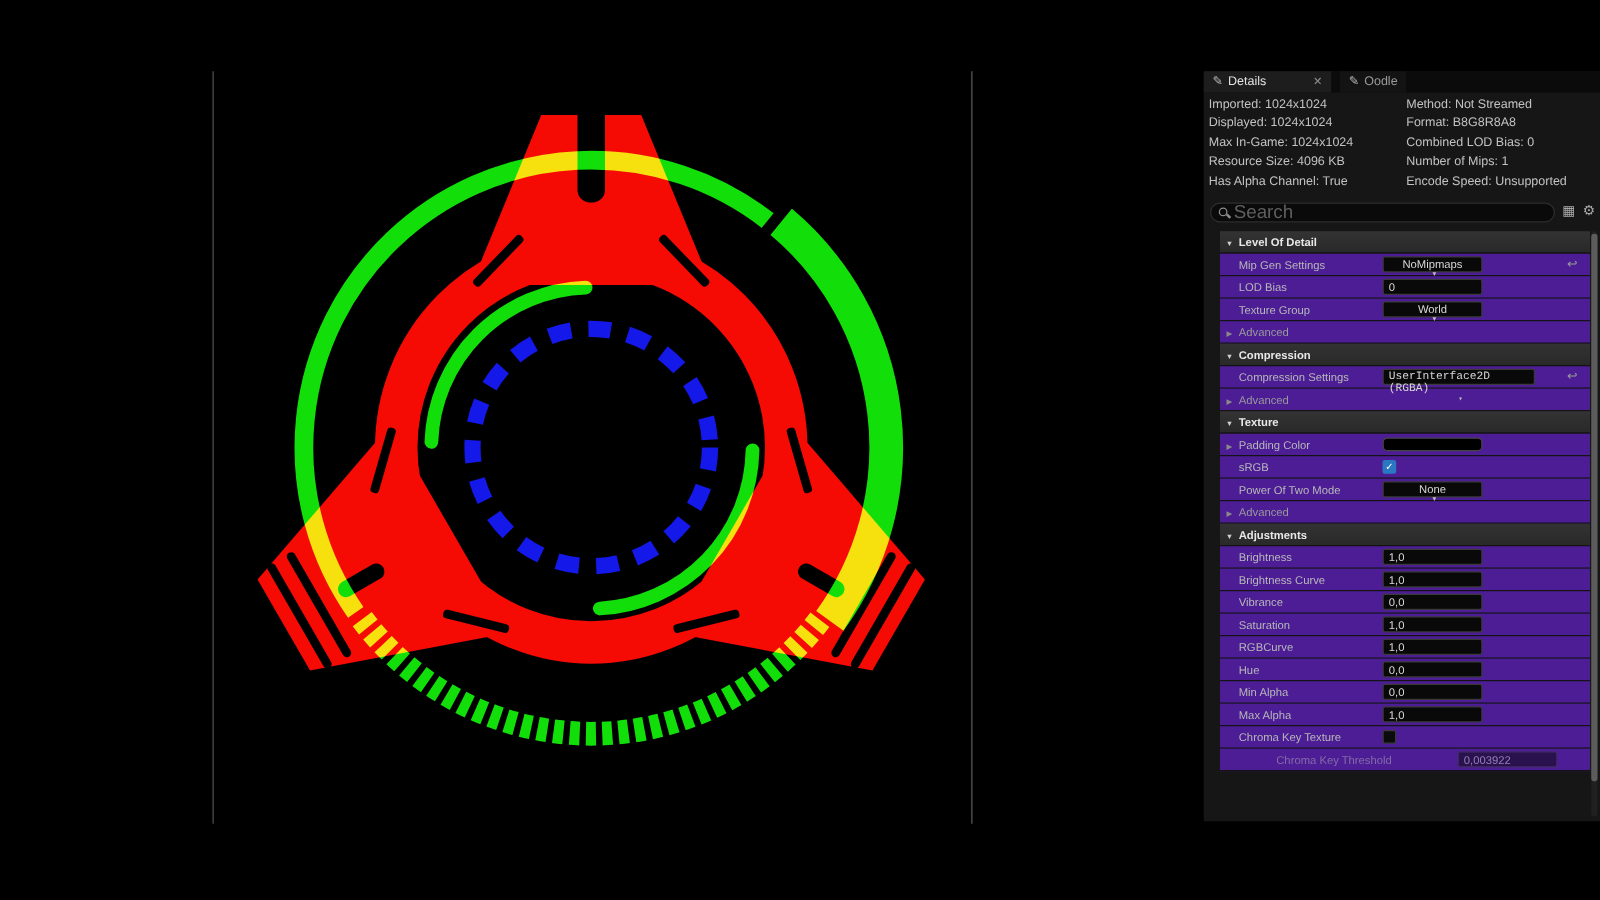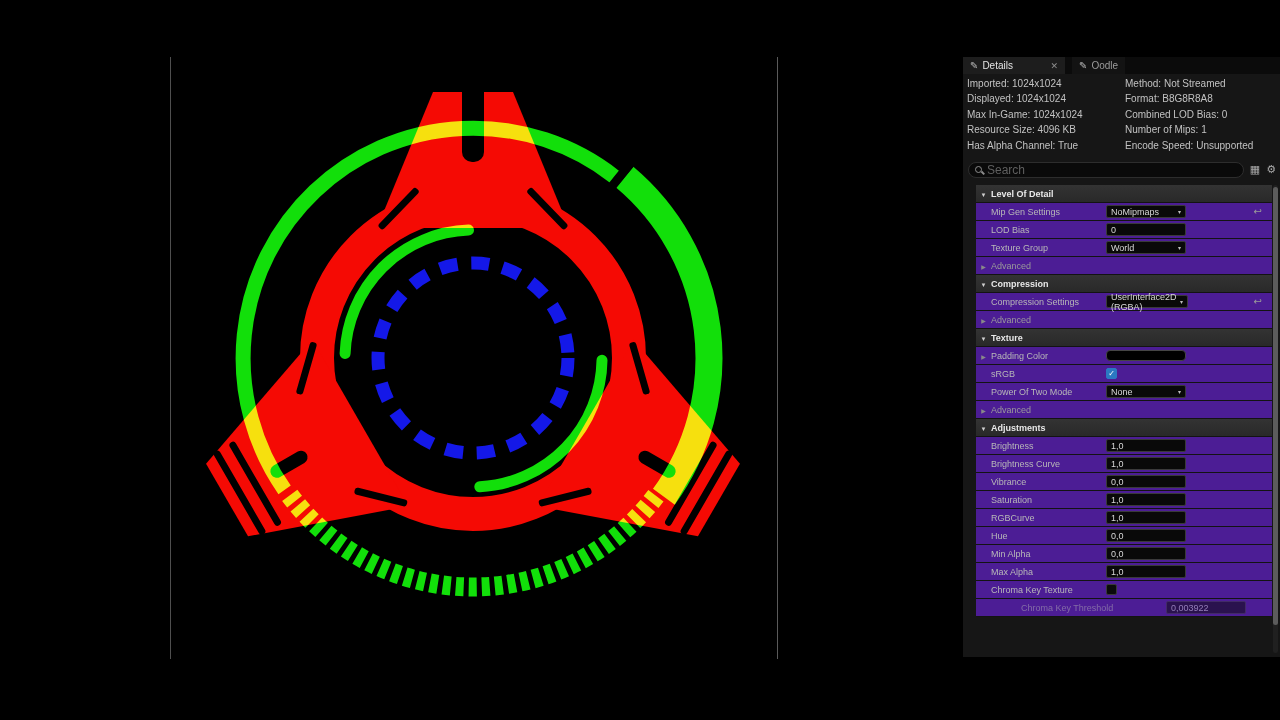--- a/index.html
+++ b/index.html
@@ -31,40 +31,40 @@
 
   .searchrow { position:absolute; top:104px; left:5px; right:4px; height:17px;
                display:flex; align-items:center; }
   .search { flex:1; height:16px; background:#0a0a0a; border:1px solid #2d2d2d;
             border-radius:9px; display:flex; align-items:center; padding:0 6px; }
   .lens { width:7px; height:7px; border:1.5px solid #8d8d8d; border-radius:50%;
           position:relative; flex:0 0 auto; }
   .lens::after { content:""; position:absolute; width:4px; height:1.5px; background:#8d8d8d;
                  right:-3.5px; bottom:-1px; transform:rotate(45deg); }
   .sinput { flex:1; background:transparent; border:0; outline:0; color:#cfcfcf;
-            font-size:12px; margin-left:5px; font-family:inherit; }
+            font-size:15px; margin-left:5px; font-family:inherit; }
   .sinput::placeholder { color:#5f5f5f; }
   .ticon { color:#a8a8a8; font-size:11px; margin-left:6px; line-height:1; }
 
   .rows { position:absolute; top:128px; left:0; right:8px;padding-left:13px; }
   .row { height:18px; display:flex; align-items:center; background:#4c1d95;
          border-bottom:1px solid #131313; font-size:9px; }
   .row.header { background:linear-gradient(#333,#292929); }
   .gut { flex:0 0 15px; text-align:center; }
   .tri { font-size:6px; color:#cfcfcf; }
   .tri.dim { color:#8a8a8a; }
   .hlabel { font-weight:bold; color:#e8e8e8; font-size:9px; }
   .label { flex:0 0 115px; color:#b8b8b8; overflow:hidden; white-space:nowrap; }
   .label.adv { color:#9a9a9a; flex:1; }
   .val { flex:1; display:flex; align-items:center; }
   .field,.dd { height:13px; background:#090909; border:1px solid #3a3a3a; border-radius:2px;
                color:#d8d8d8; display:flex; align-items:center; padding:0 4px; }
   .field { width:80px; }
-  .dd { width:80px; justify-content:space-between; }
-  .dd.wide { width:82px; }
+  .dd { width:80px; justify-content:space-between;flex-direction:column; }
+  .dd.wide { width:122px;font-family:Liberation Mono, monospace; }
   .chev { font-size:6px; color:#bdbdbd; margin-left:3px; }
   .cb { width:11px; height:11px; background:#0b0b0b; border:1px solid #3a3a3a;
         border-radius:2px; display:flex; align-items:center; justify-content:center; }
   .cb.on { background:#2b78c2; border-color:#2b78c2; }
   .cb .chk { color:#fff; font-size:8px; line-height:1; }
   .swatch { width:80px; height:11px; background:#000; border:1px solid #454545;
             border-radius:4px; }
   .reset { margin-left:auto; margin-right:10px; color:#9a9a9a; font-size:10px; line-height:1; }
   .row.off .label,.row.off .field { opacity:.5;margin-left:30px; }
 

